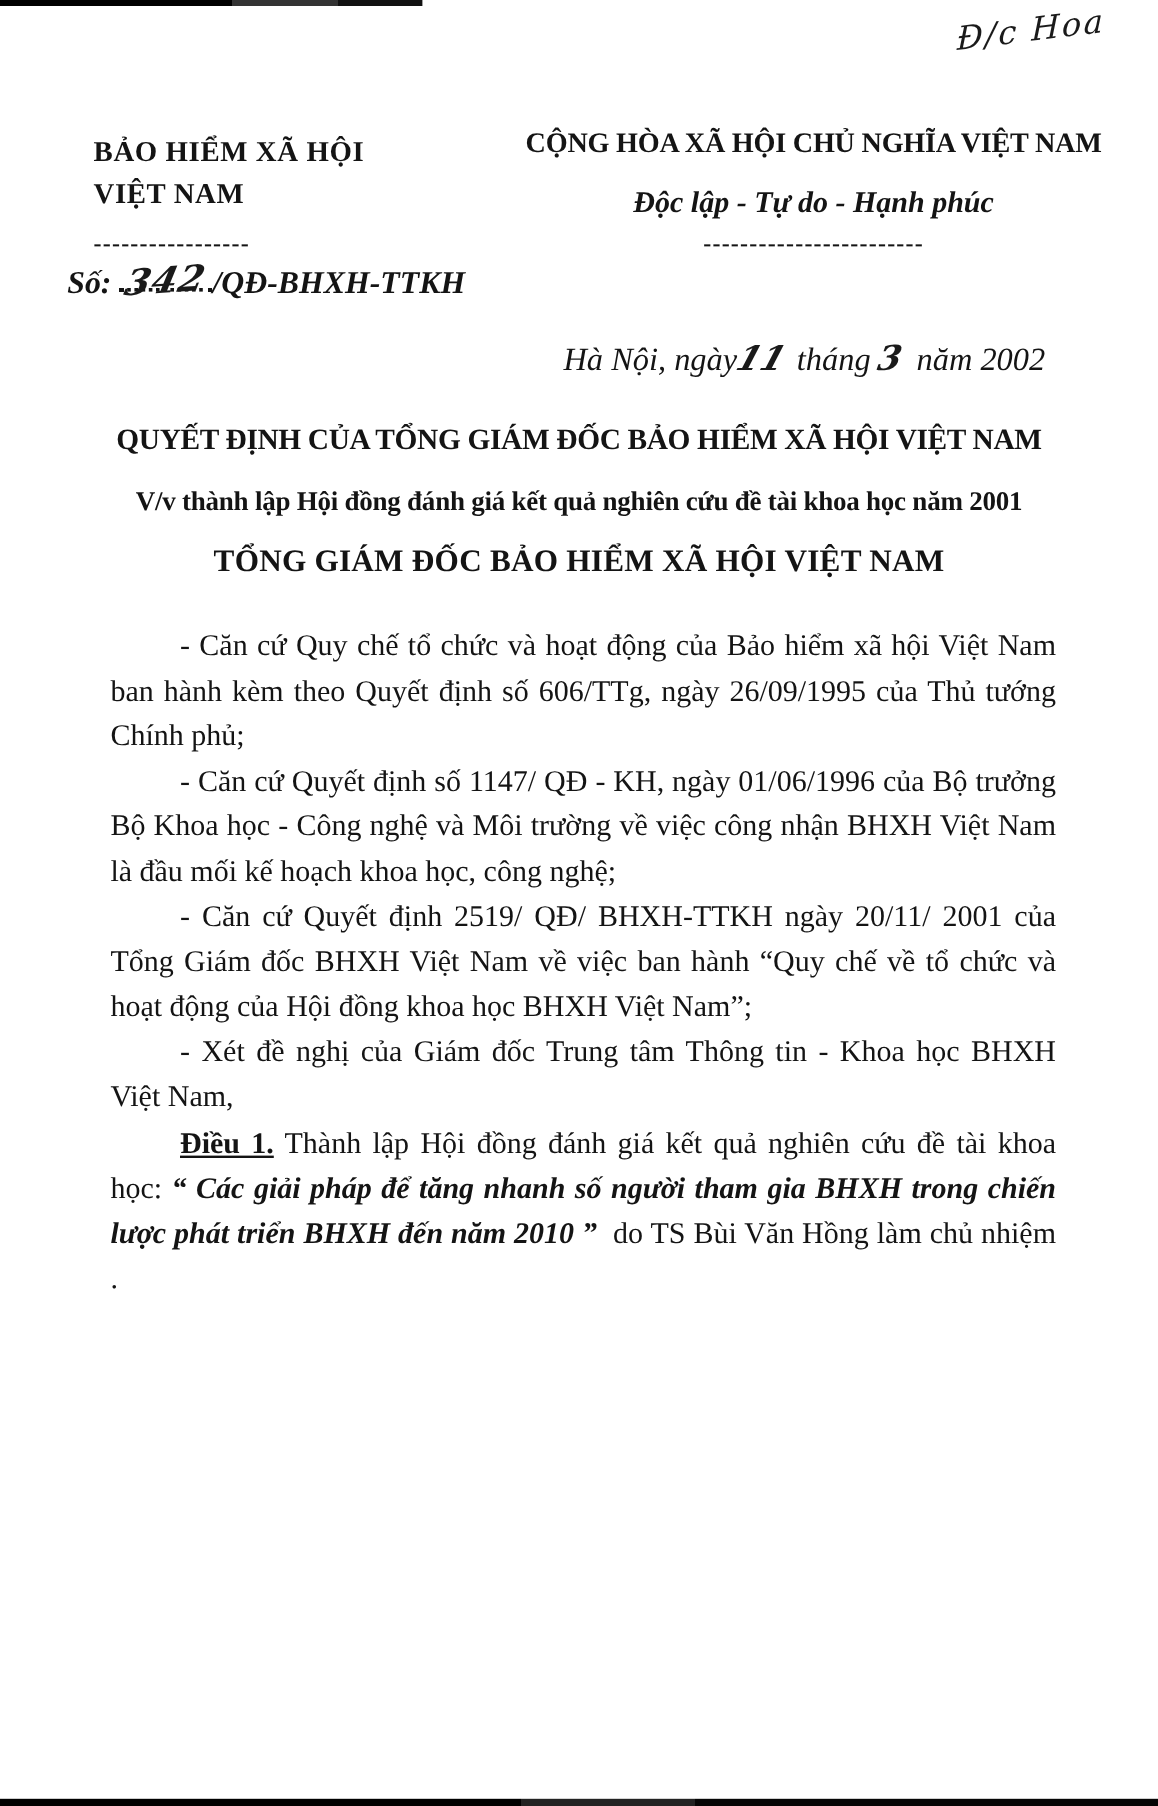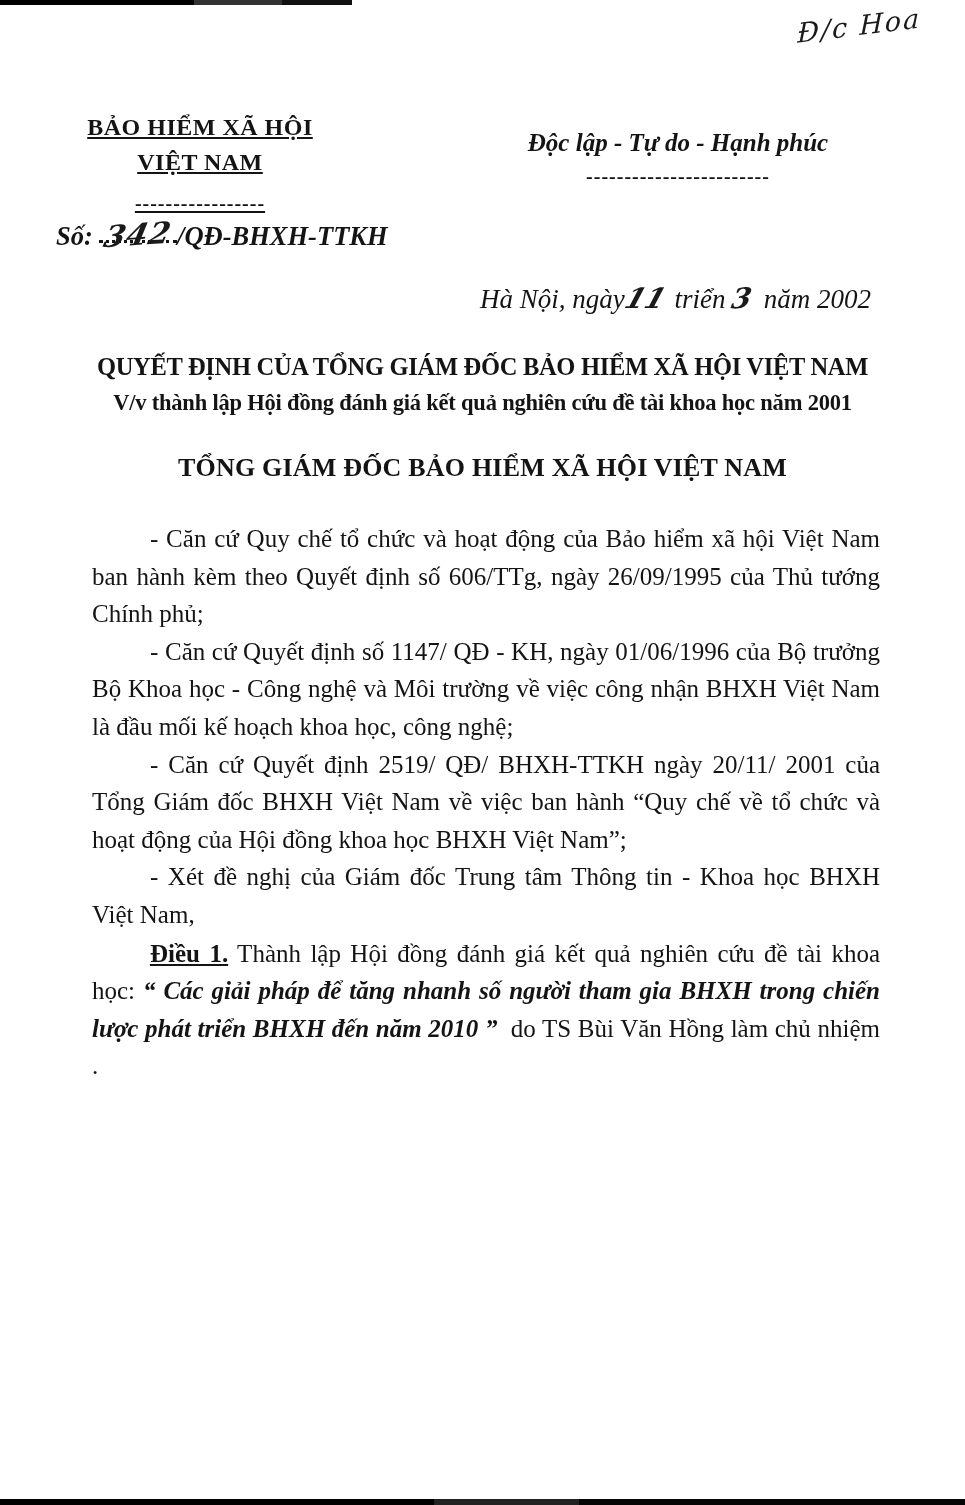--- a/index.html
+++ b/index.html
@@ -35,24 +35,23 @@
   .hw-note {
     position: absolute; top: 10px; right: 44px;
     font-size: 27px;
     transform: rotate(-7deg) skewX(-8deg);
     letter-spacing: 2px;
   }
 
   
   .header-left {
     position: absolute; left: 78px; top: 110px;
-    width: 244px; text-align: center;
+    width: 244px; text-align: left;
     font-weight: bold; font-size: 24px; line-height: 35px;
     letter-spacing: 0.5px;
-    text-decoration: underline;
   }
   .header-right {
     position: absolute; left: 418px; top: 107px;
     width: 520px; text-align: center;
   }
   .republic-name {
     font-weight: bold; font-size: 23.5px; letter-spacing: -0.2px;
     white-space: nowrap;
   }
   .republic-motto {
@@ -93,21 +92,21 @@
   }
   .hw-day { font-size: 28px; font-weight: 600; transform: skewX(-18deg); display: inline-block; margin: 0 3px 0 1px; }
   .hw-month { font-size: 28px; font-weight: 600; transform: skewX(-14deg) rotate(-5deg); display: inline-block; margin: 0 6px; }
 
   
   .decree-title-block {
     position: absolute; top: 353px; left: 0; right: 0;
     text-align: center;
   }
   .decree-title { font-weight: bold; font-size: 24.5px; letter-spacing: -0.3px; white-space: nowrap; }
-  .decree-subtitle { margin-top: 9px; font-weight: bold; font-size: 22.5px; letter-spacing: -0.2px; white-space: nowrap; }
+  .decree-subtitle { margin-top: 24px; font-weight: bold; font-size: 22.5px; letter-spacing: -0.2px; white-space: nowrap; }
   .issuer-heading {
     position: absolute; top: 453px; left: 0; right: 0;
     text-align: center;
     font-weight: bold; font-size: 26px; letter-spacing: 0.2px;
   }
 
   
   .bodytext {
     position: absolute; top: 520px; left: 92px;
     width: 788px;
@@ -133,27 +132,28 @@
 
   <div class="hw hw-note">Đ/c Hoa</div>
 
   <div class="header-left">
     <div>BẢO HIỂM XÃ HỘI</div>
     <div>VIỆT NAM</div>
     <div class="divider-dashes">-----------------</div>
   </div>
 
   <div class="header-right">
+    <div class="republic-name">CỘNG HÒA XÃ HỘI CHỦ NGHĨA VIỆT NAM</div>
     <div class="republic-motto">Độc lập - Tự do - Hạnh phúc</div>
     <div class="divider-dashes">------------------------</div>
   </div>
 
   <div class="doc-number"><span>Số:</span> <span class="num-wrap"><span class="dotted-line"></span><span class="hw hw-num">342</span></span><span>/QĐ-BHXH-TTKH</span></div>
 
-  <div class="dateline"><span>Hà Nội, ngày</span><span class="hw hw-day">11</span> <span>triển</span><span class="hw hw-month">3</span> <span>năm 2002</span></div>
+  <div class="dateline"><span>Hà Nội, ngày</span><span class="hw hw-day">11</span> <span>tháng</span><span class="hw hw-month">3</span> <span>năm 2002</span></div>
 
   <div class="decree-title-block">
     <div class="decree-title">QUYẾT ĐỊNH CỦA TỔNG GIÁM ĐỐC BẢO HIỂM XÃ HỘI VIỆT NAM</div>
     <div class="decree-subtitle">V/v thành lập Hội đồng đánh giá  kết quả nghiên cứu đề tài khoa học năm 2001</div>
   </div>
 
   <div class="issuer-heading">TỔNG GIÁM ĐỐC BẢO HIỂM XÃ HỘI VIỆT NAM</div>
 
   <div class="bodytext">
     <p>- Căn cứ Quy chế tổ chức và hoạt động của Bảo hiểm xã hội Việt Nam ban hành kèm theo Quyết định số 606/TTg, ngày 26/09/1995 của Thủ tướng Chính phủ;</p>

